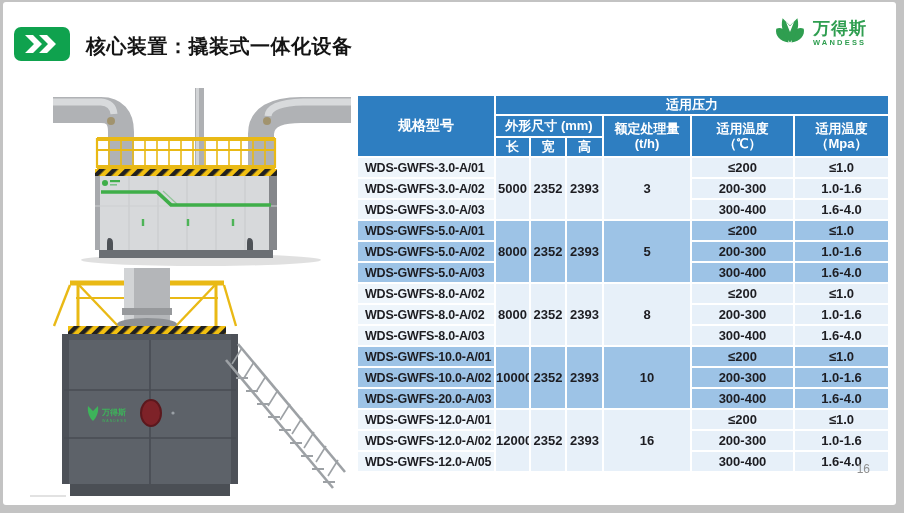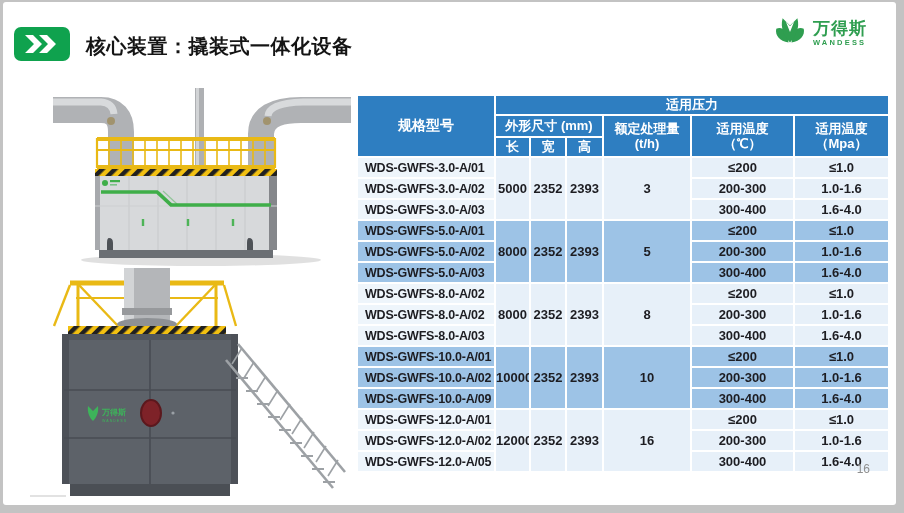--- a/index.html
+++ b/index.html
@@ -361,21 +361,21 @@
         <td rowspan="3">10</td>
         <td>≤200</td>
         <td>≤1.0</td>
       </tr>
       <tr class="g-dark">
         <td class="model">WDS-GWFS-10.0-A/02</td>
         <td>200-300</td>
         <td>1.0-1.6</td>
       </tr>
       <tr class="g-dark">
-        <td class="model">WDS-GWFS-10.0-A/09</td>
+        <td class="model">WDS-GWFS-20.0-A/03</td>
         <td>300-400</td>
         <td>1.6-4.0</td>
       </tr>
 
       <tr class="g-light">
         <td class="model">WDS-GWFS-12.0-A/01</td>
         <td rowspan="3">12000</td>
         <td rowspan="3">2352</td>
         <td rowspan="3">2393</td>
         <td rowspan="3">16</td>

